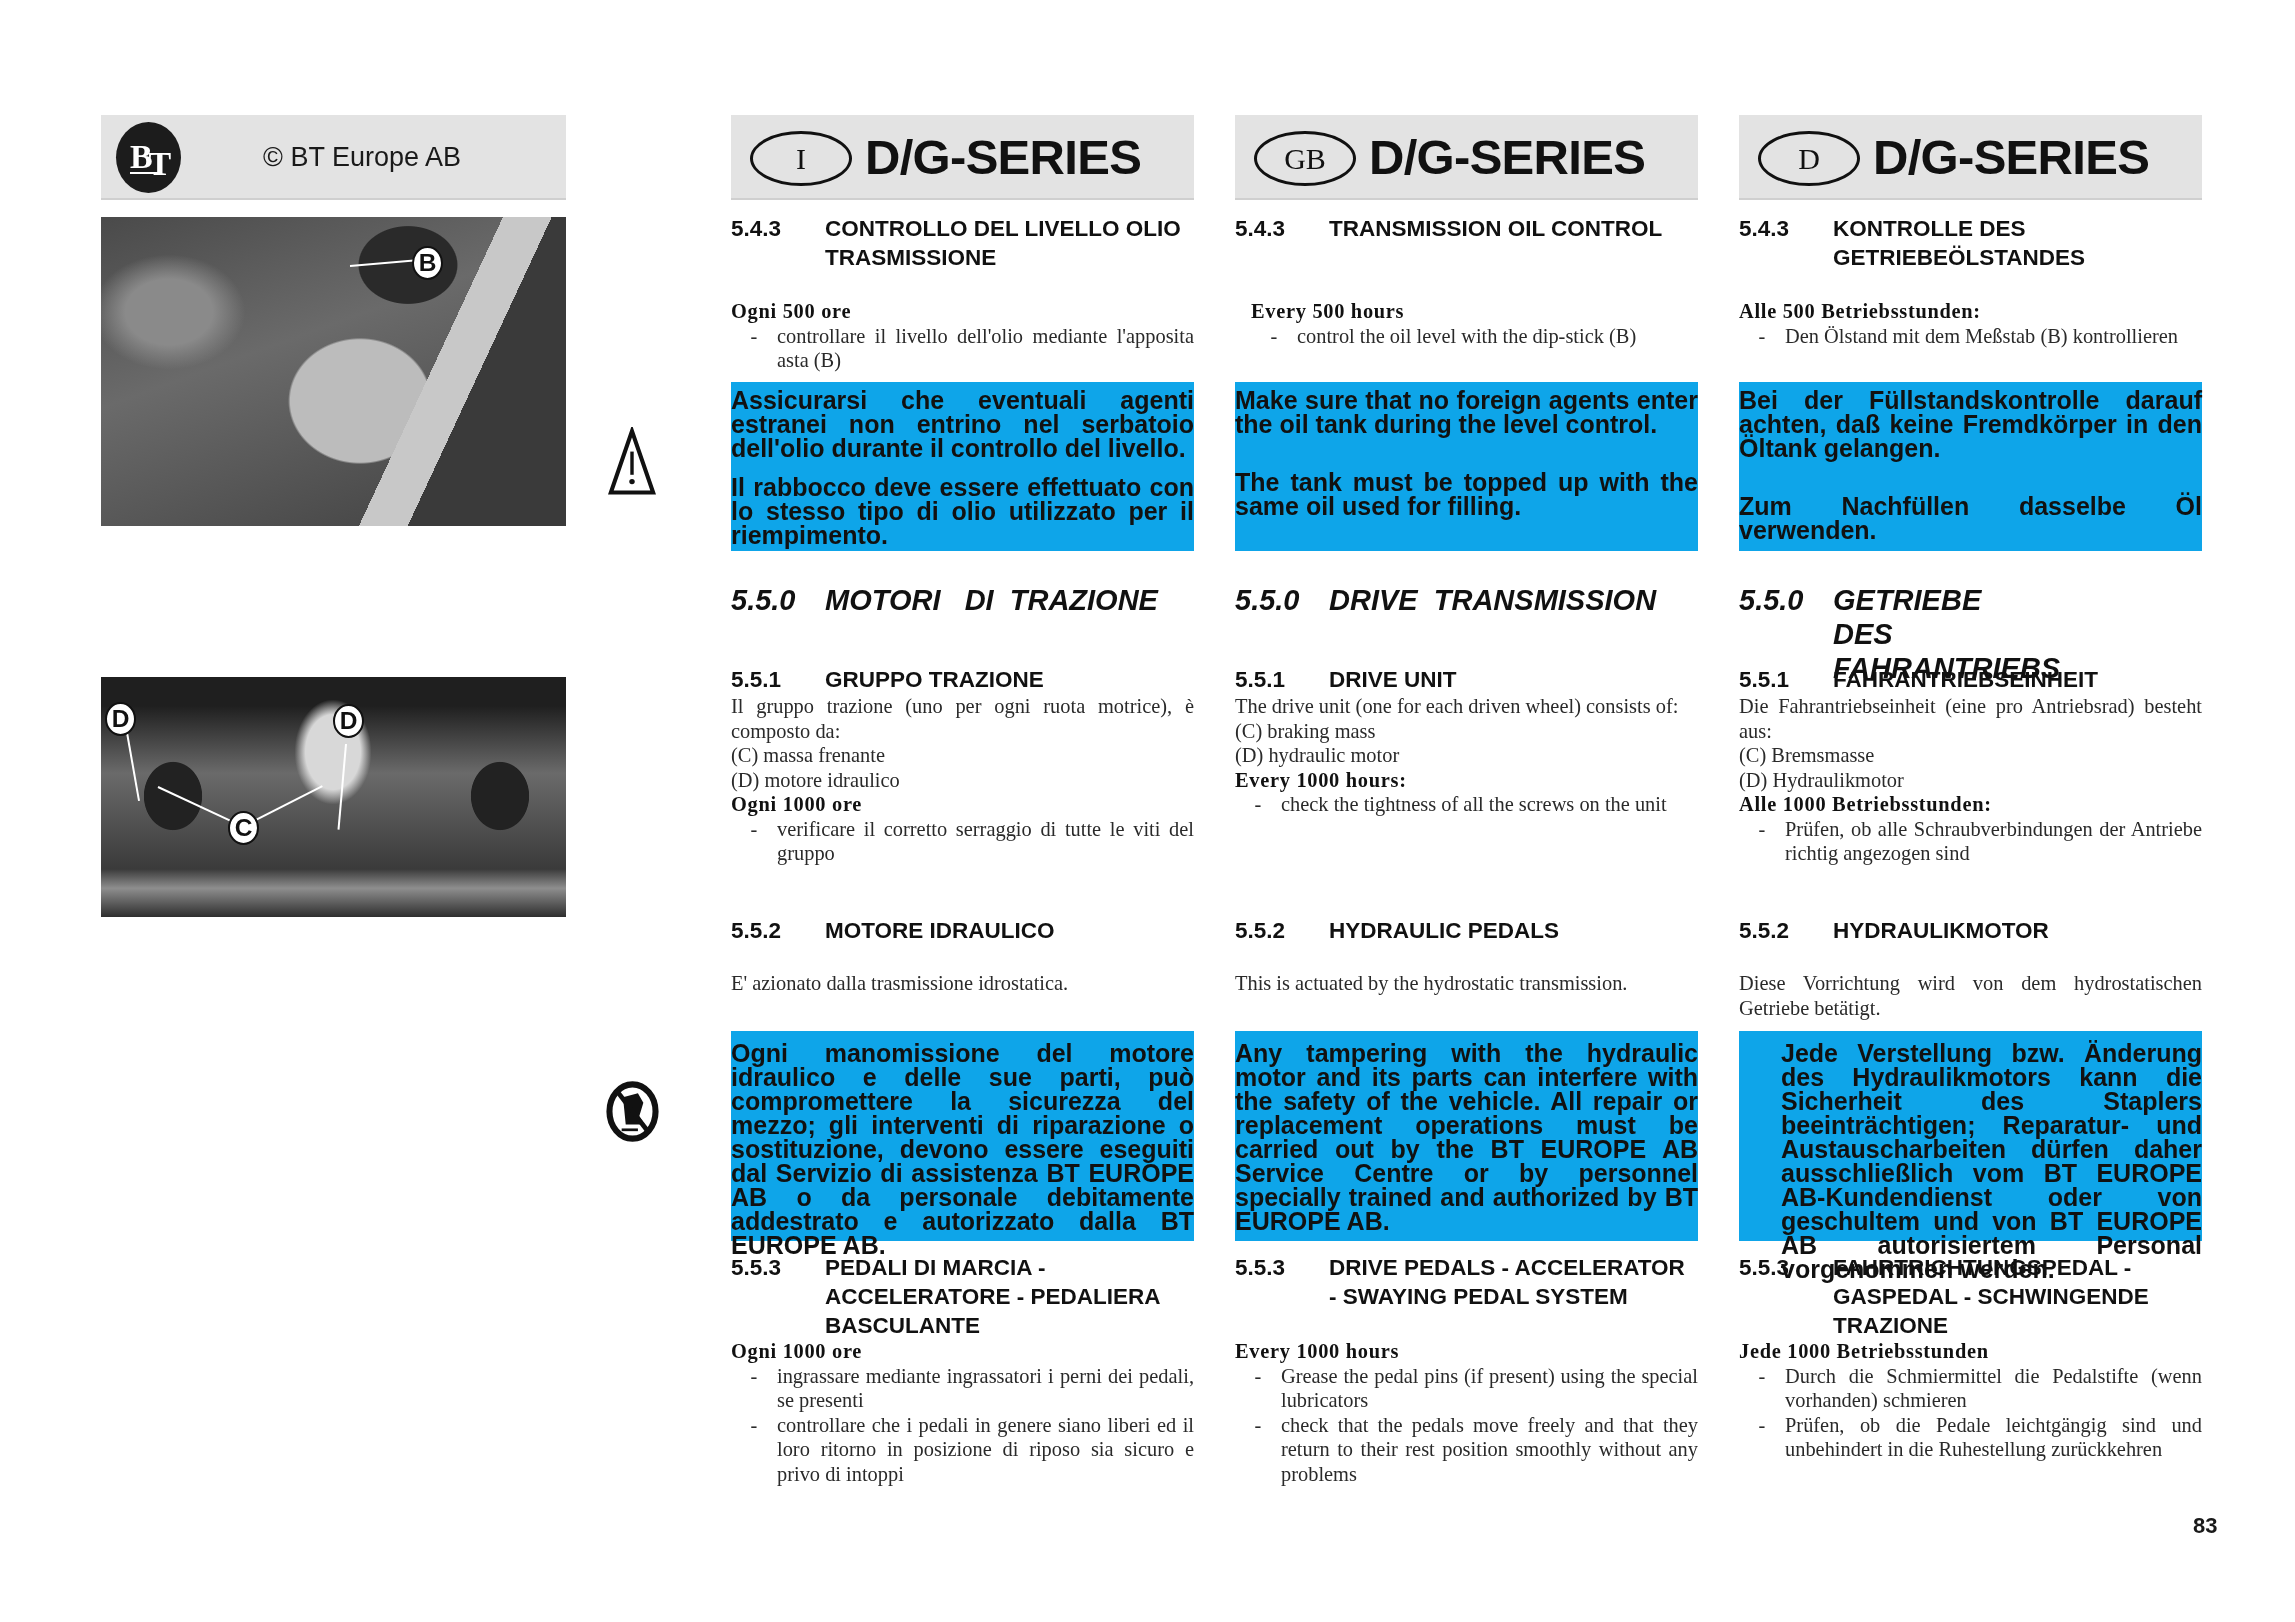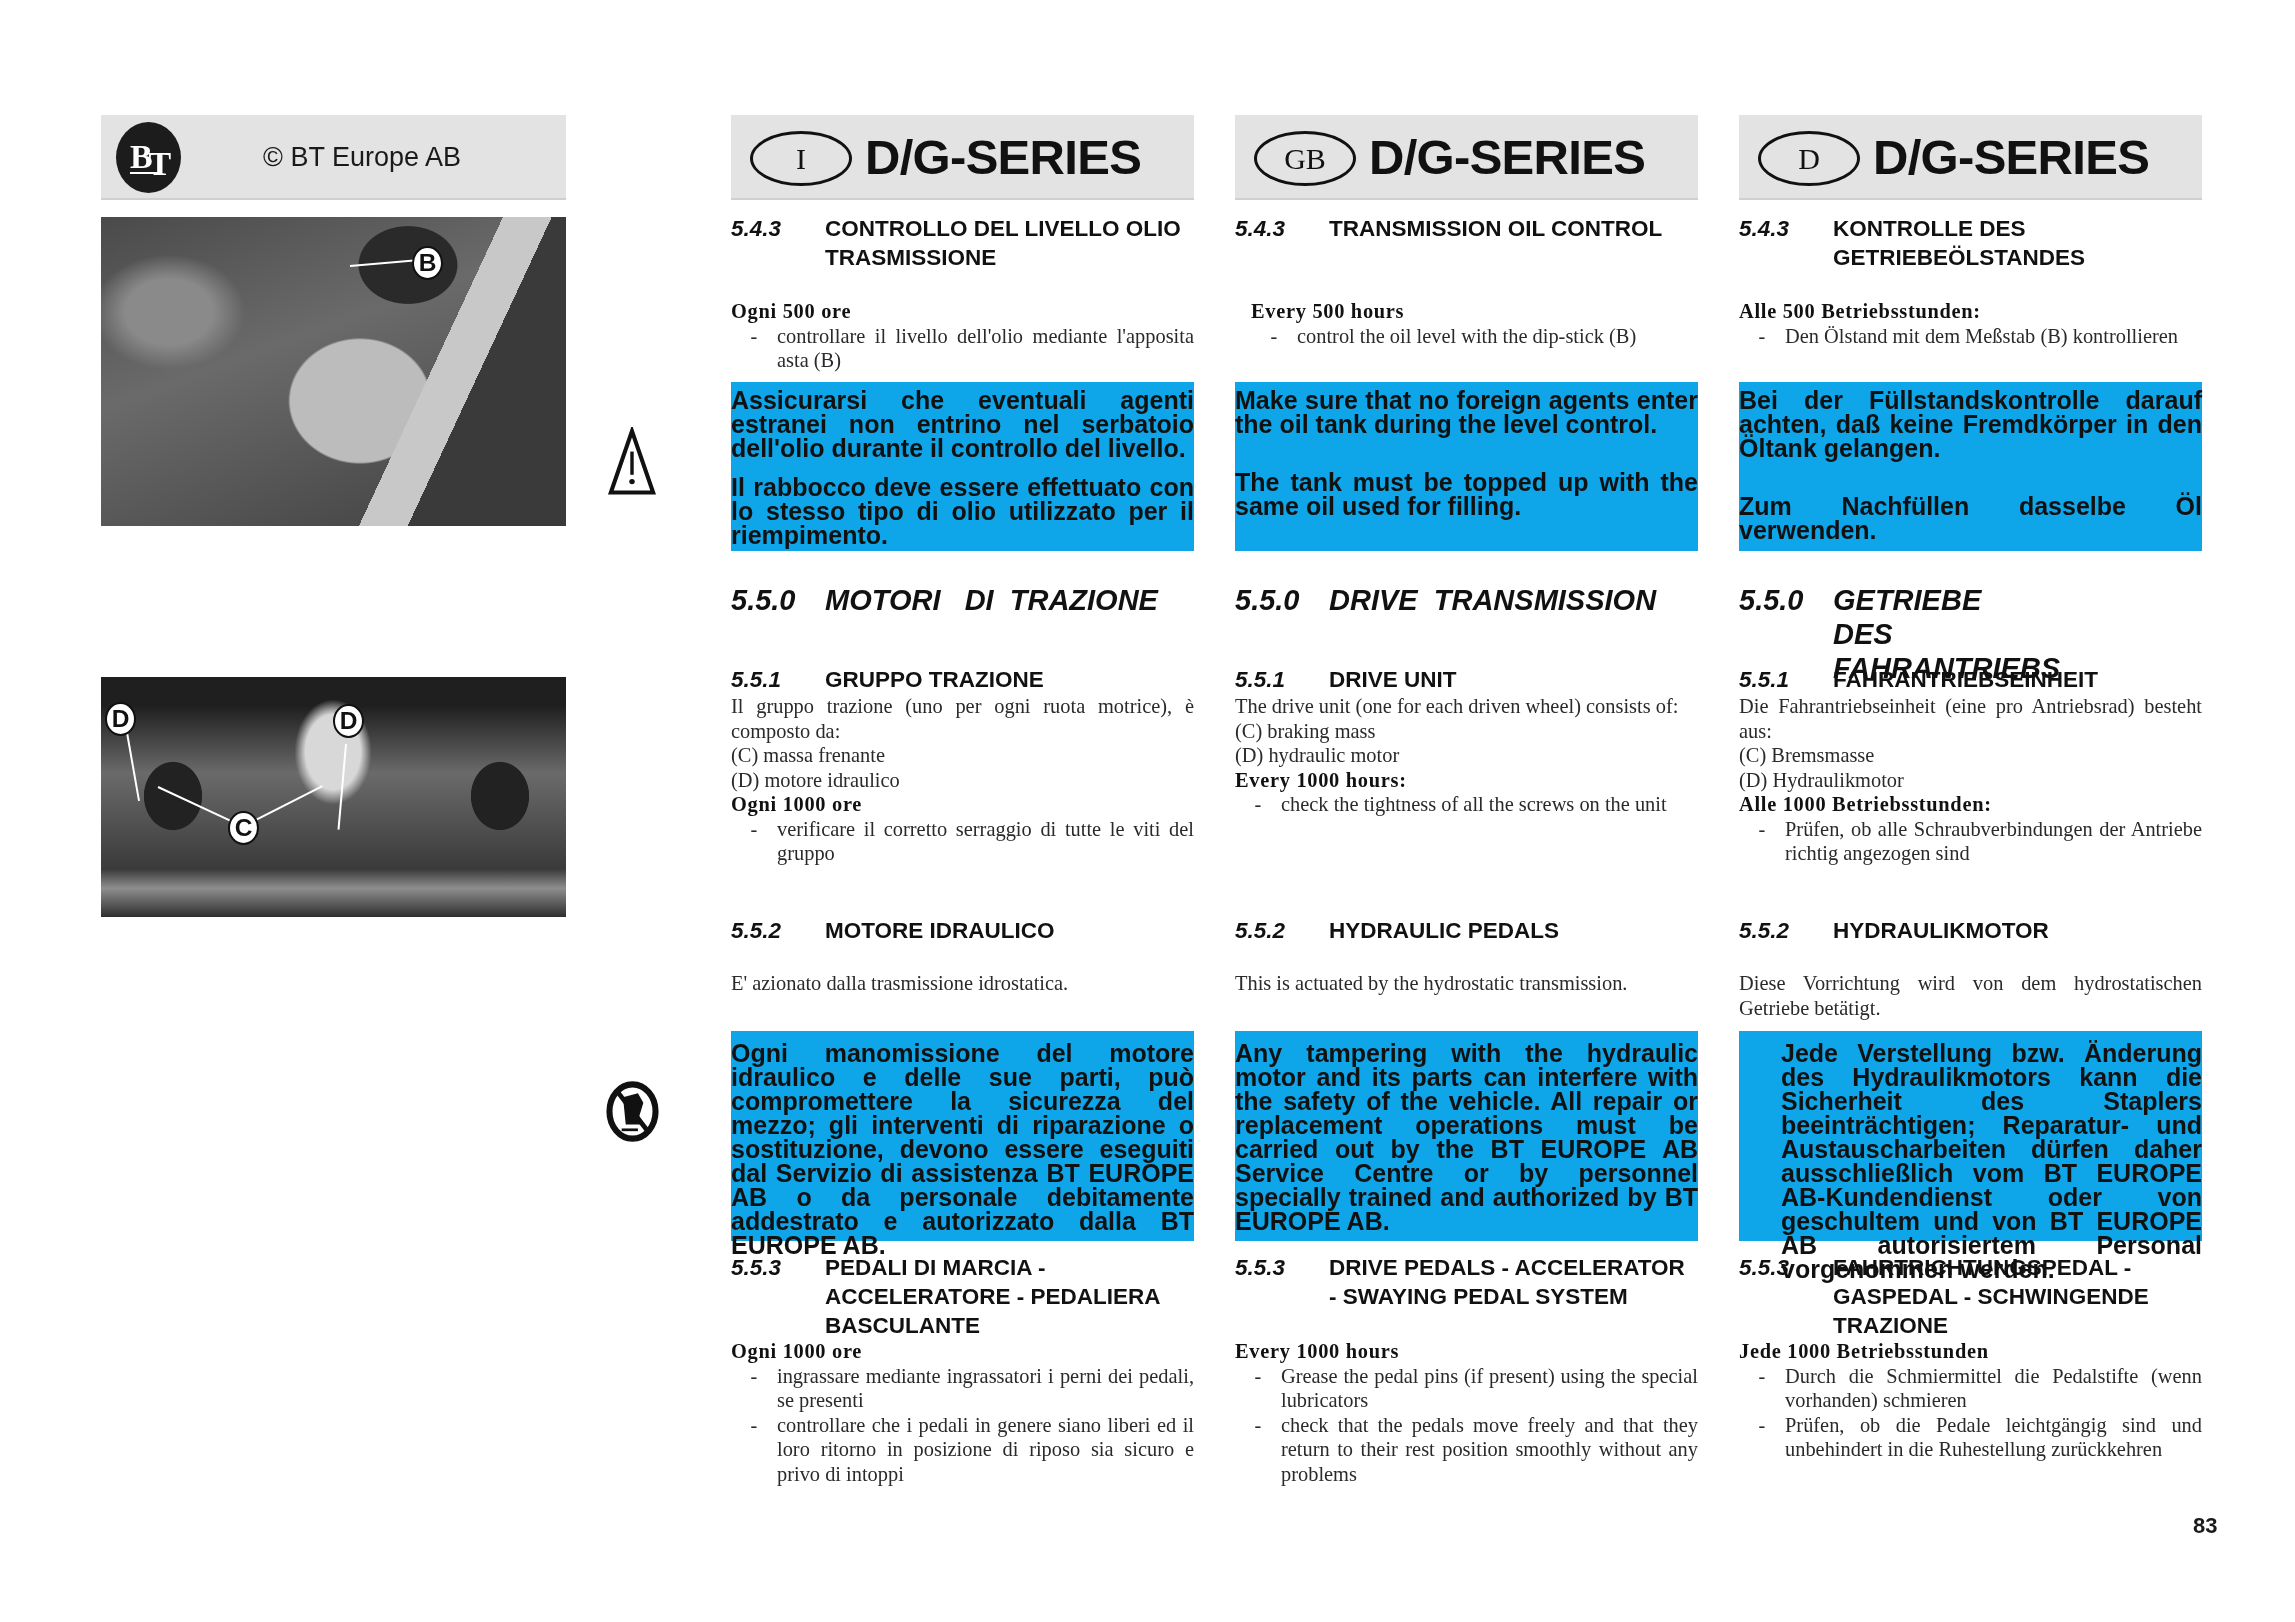--- a/index.html
+++ b/index.html
@@ -41,21 +41,21 @@
   .col { width: 463px; }
   .col-i { left: 731px; }
   .col-gb { left: 1235px; }
   .col-d { left: 1739px; }
 
   .series-header { top: 115px; height: 85px; background: #e3e3e3; border-bottom: 2.7px solid #cfcfcf; box-sizing: border-box; }
   .lang-oval { left: 19px; top: 16.4px; width: 102px; height: 55px; border: 3.4px solid #111; border-radius: 50%; box-sizing: border-box; display:flex; align-items:center; justify-content:center; font-family:"Liberation Serif",serif; font-size:30px; color:#111; }
   .series-title { left: 134px; top: 13.6px; font-family:"Liberation Sans",sans-serif; font-weight:bold; font-size:49px; letter-spacing:-0.7px; color:#111; }
 
   .h2 { font-family:"Liberation Sans",sans-serif; font-weight:bold; font-size:22.5px; line-height:29px; color:#111; display:flex; }
-  .h2 .num { width: 94px; flex: none; font-weight: bold; font-style: italic; }
+  .h2 .num { width: 94px; flex: none; font-weight: bold; }
   .h2 .ttl { flex: 1; }
   .h1 { font-family:"Liberation Sans",sans-serif; font-weight:bold; font-style:italic; font-size:29px; line-height:34px; display:flex; color:#111; }
   .h1 .num { width: 94px; flex:none; }
 
   .txt { font-family:"Liberation Serif",serif; font-size:20.4px; line-height:24.5px; text-align: justify; color:#2a2a2a; }
   .txt b { color:#111; letter-spacing: 0.7px; }
   .bul { display:flex; }
   .bul .dash { width: 46px; flex:none; text-align:center; }
   .bul .btxt { flex:1; text-align: justify; }
 

